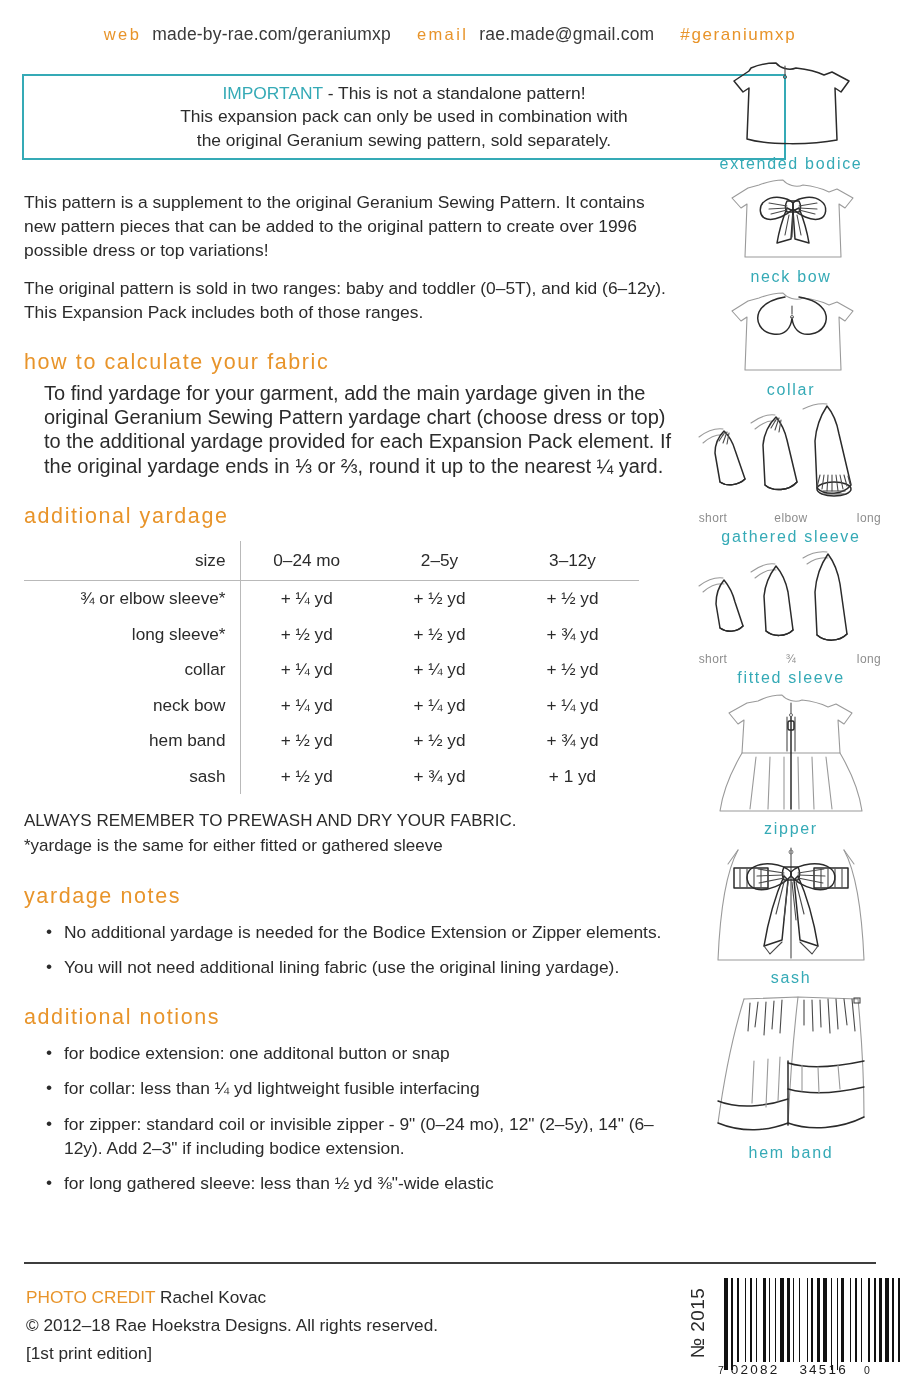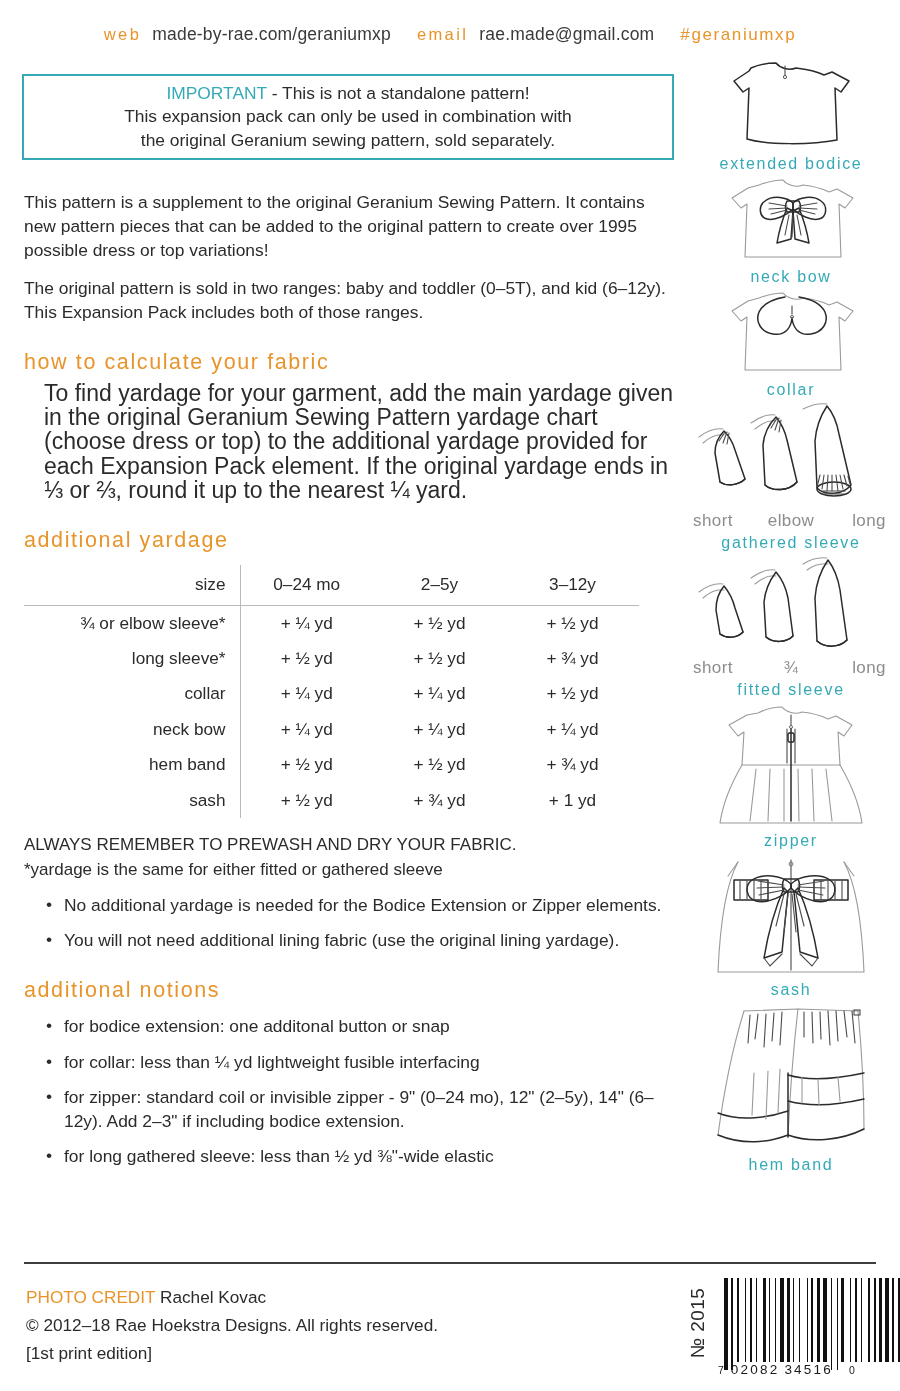--- a/index.html
+++ b/index.html
@@ -19,40 +19,40 @@
     font-size: 17.5px; letter-spacing: .2px;
   }
   .hdr-key {
     color: #e8942a; letter-spacing: 2.4px; margin-right: 11px; font-size: 16.5px;
   }
   .hdr-val { color: #3a3a3a; margin-right: 26px; }
   .hdr-tag { color: #e8942a; letter-spacing: 1.6px; font-size: 17px; }
 
   
   .important-box {
-    position: absolute; left: 22px; top: 74px; width: 652px; height: 86px;
+    position: absolute; left: 22px; top: 74px; width: 764px; height: 86px;
     border: 2px solid #35aab6;
     display: flex; flex-direction: column; align-items: center;
     justify-content: center; text-align: center;
     font-size: 17.4px; line-height: 23.5px; color: #2b2b2b;
   }
   .imp-strong { color: #35aab6; }
 
   
   .left-col { position: absolute; left: 24px; top: 190px; width: 650px; }
 
   .intro-p { font-size: 17.4px; line-height: 24.2px; color: #2b2b2b; }
   .intro-p + .intro-p { margin-top: 13px; }
 
   .sec-head {
     color: #e8942a; font-size: 21.5px; letter-spacing: 1.6px;
     margin-top: 26px; margin-bottom: 6px; font-weight: 400;
   }
   .sec-body {
-    font-size: 23px; line-height: 24.2px; padding-left: 20px;
+    font-size: 20px; line-height: 24.2px; padding-left: 20px;
   }
 
   
   .yard-table {
     margin-top: 12px; border-collapse: collapse; width: 615px;
     font-size: 17.2px; color: #2b2b2b;
   }
   .yard-table th, .yard-table td { padding: 0; font-weight: 400; }
   .yard-table .lbl {
     text-align: right; padding-right: 14px; width: 216px;
@@ -93,34 +93,34 @@
   }
   .bars { position: absolute; left: 48px; top: 2px; height: 84px; display: flex; align-items: flex-start; }
   .bars span { display: block; background: #111; margin-right: 1px; }
   .bc-digits {
     position: absolute; left: 42px; top: 86px; width: 168px;
     font-size: 13.5px; color: #1a1a1a; display: flex; align-items: baseline;
   }
   .bc-digits .edge { font-size: 10.5px; }
   .bc-digits .grp { letter-spacing: 2.2px; }
   .bc-left { margin-right: 7px; }
-  .bc-mid { margin-right: 5px; }
+  .bc-mid { margin-right: 20px; }
   .bc-right { margin-right: 16px; }
 
   
   .illus-col { position: absolute; left: 688px; top: 58px; width: 206px; }
   .illus { width: 206px; text-align: center; margin-bottom: 4px; }
   .illus svg { display: block; margin: 0 auto; }
   .illus-cap {
     color: #35aab6; font-size: 16px; letter-spacing: 1.7px;
     line-height: 19px; margin-top: 2px;
   }
   .sub-row {
     display: flex; justify-content: center; gap: 28px;
-    color: #8d8d8d; font-size: 17px; letter-spacing: .4px; margin-top: -2px;
+    color: #8d8d8d; font-size: 12px; letter-spacing: .4px; margin-top: -2px;
   }
   .sub-row span { width: 52px; text-align: center; }
   .ln { fill: none; stroke: #2b2b2b; stroke-width: 1.5; stroke-linejoin: round; stroke-linecap: round; }
   .lnlt { fill: none; stroke: #9a9a9a; stroke-width: 1.1; stroke-linejoin: round; stroke-linecap: round; }
   .lnthin { fill: none; stroke: #4a4a4a; stroke-width: 1.1; stroke-linecap: round; }
 </style>
 </head>
 <body>
 
 <div class="page">
@@ -136,21 +136,21 @@
   <div class="important-box">
     <div>
       <span class="imp-strong">IMPORTANT</span><span> - This is not a standalone pattern!</span>
     </div>
     <div>This expansion pack can only be used in combination with</div>
     <div>the original Geranium sewing pattern, sold separately.</div>
   </div>
 
   <div class="left-col">
 
-    <p class="intro-p">This pattern is a supplement to the original Geranium Sewing Pattern. It contains new pattern pieces that can be added to the original pattern to create over 1995 possible dress or top variations!</p>
+    <p class="intro-p">This pattern is a supplement to the original Geranium Sewing Pattern. It contains new pattern pieces that can be added to the original pattern to create over 1996 possible dress or top variations!</p>
     <p class="intro-p">The original pattern is sold in two ranges: baby and toddler (0–5T), and kid (6–12y). This Expansion Pack includes both of those ranges.</p>
 
     <h2 class="sec-head">how to calculate your fabric</h2>
     <div class="sec-body">To find yardage for your garment, add the main yardage given in the original Geranium Sewing Pattern yardage chart (choose dress or top) to the additional yardage provided for each Expansion Pack element. If the original yardage ends in ⅓ or ⅔, round it up to the nearest ¼ yard.</div>
 
     <h2 class="sec-head">additional yardage</h2>
 
     <table class="yard-table">
       <thead>
         <tr>
@@ -198,20 +198,21 @@
           <td class="val">+ 1 yd</td>
         </tr>
       </tbody>
     </table>
 
     <div class="after-table">
       <div>ALWAYS REMEMBER TO PREWASH AND DRY YOUR FABRIC.</div>
       <div>*yardage is the same for either fitted or gathered sleeve</div>
     </div>
 
+    <h2 class="sec-head">yardage notes</h2>
     <div class="bullets">
       <div class="bullet">
         <span class="dot">•</span><span>No additional yardage is needed for the Bodice Extension or Zipper elements.</span>
       </div>
       <div class="bullet">
         <span class="dot">•</span><span>You will not need additional lining fabric (use the original lining yardage).</span>
       </div>
     </div>
 
     <h2 class="sec-head">additional notions</h2>

